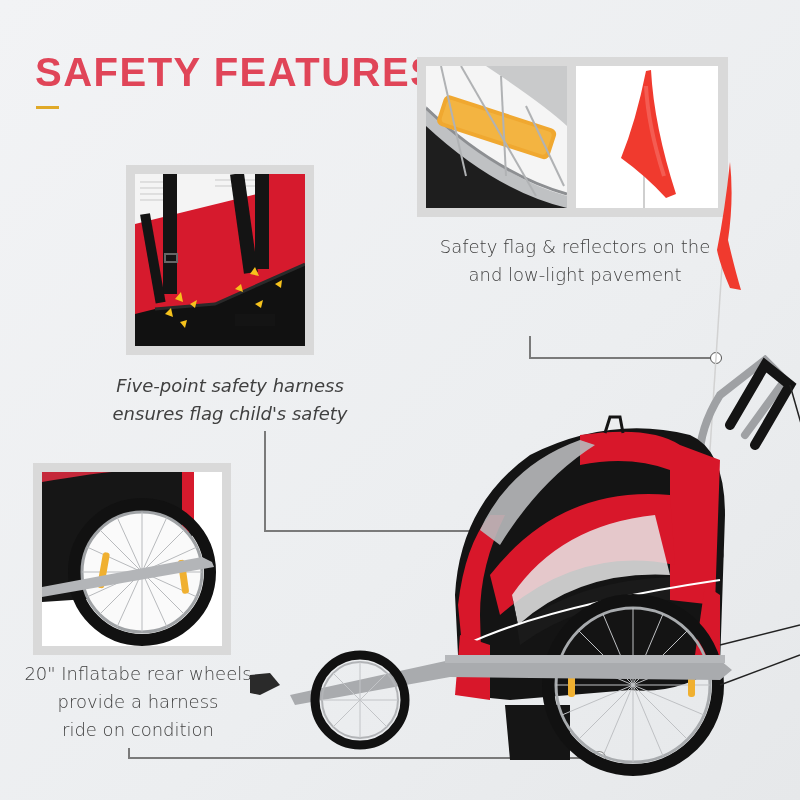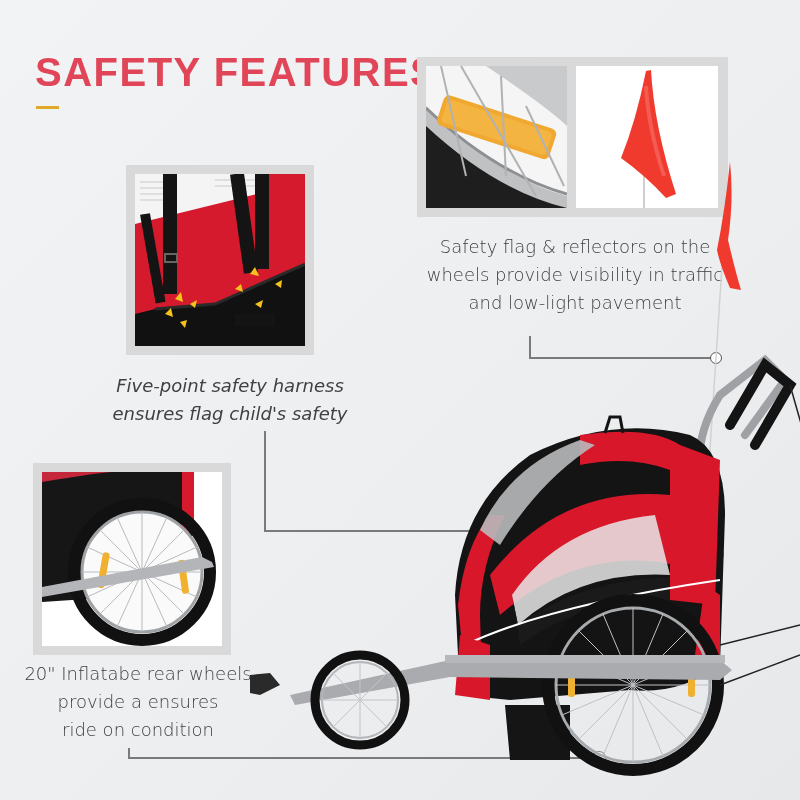--- a/index.html
+++ b/index.html
@@ -67,21 +67,20 @@
       <rect width="142" height="142" fill="#fff"></rect>
       <line x1="68" y1="100" x2="68" y2="142" stroke="#cfcfcf" stroke-width="2"></line>
       <path d="M70 5 L75 4 Q78 60 100 128 L90 132 Q70 110 45 92 Q60 55 70 5 Z" fill="#f03a2e"></path>
       <path d="M70 20 Q72 60 88 110" stroke="#f6736a" stroke-width="4" fill="none" opacity="0.6"></path>
     </svg>
   </div>
 </div>
 
 <div class="caption" style="left:410px; top:233px; width:330px;">
   <div>Safety flag &amp; reflectors on the</div>
-  <div>wheels provide visibility in traffic</div>
   <div>and low-light pavement</div>
 </div>
 
 <div class="line" style="left:529px; top:336px; width:1.5px; height:22px;"></div>
 <div class="line" style="left:529px; top:357px; width:182px; height:1.5px;"></div>
 <div class="dot" style="left:710px; top:352px;"></div>
 
 <div class="frame" style="left:126px; top:165px; width:188px; height:190px;">
   <div class="photo">
     <svg width="170" height="172" viewBox="0 0 170 172">
@@ -149,21 +148,21 @@
       </g>
       <rect x="58" y="80" width="7" height="36" rx="3" fill="#f0b030" transform="rotate(10 60 98)"></rect>
       <rect x="138" y="88" width="7" height="34" rx="3" fill="#f0b030" transform="rotate(-8 140 105)"></rect>
       <path d="M0 115 L160 85 L170 90 L172 95 L0 125 Z" fill="#b3b5b8"></path>
     </svg>
   </div>
 </div>
 
 <div class="caption" style="left:18px; top:660px; width:240px;">
   <div>20" Inflatabe rear wheels</div>
-  <div>provide a ensures</div>
+  <div>provide a harness</div>
   <div>ride on condition</div>
 </div>
 
 <div class="line" style="left:128px; top:748px; width:1.5px; height:10px;"></div>
 <div class="line" style="left:128px; top:757px; width:470px; height:1.5px;"></div>
 <div class="dot solid" style="left:593px; top:752px;"></div>
 
 <svg style="position:absolute; left:700px; top:160px;" width="50" height="320">
   <line x1="25" y1="60" x2="8" y2="320" stroke="#d2d2d2" stroke-width="1.5"></line>
   <path d="M30 2 Q34 40 28 80 Q35 110 41 130 L30 128 Q20 105 17 90 Q25 50 30 2 Z" fill="#f03a2e"></path>

